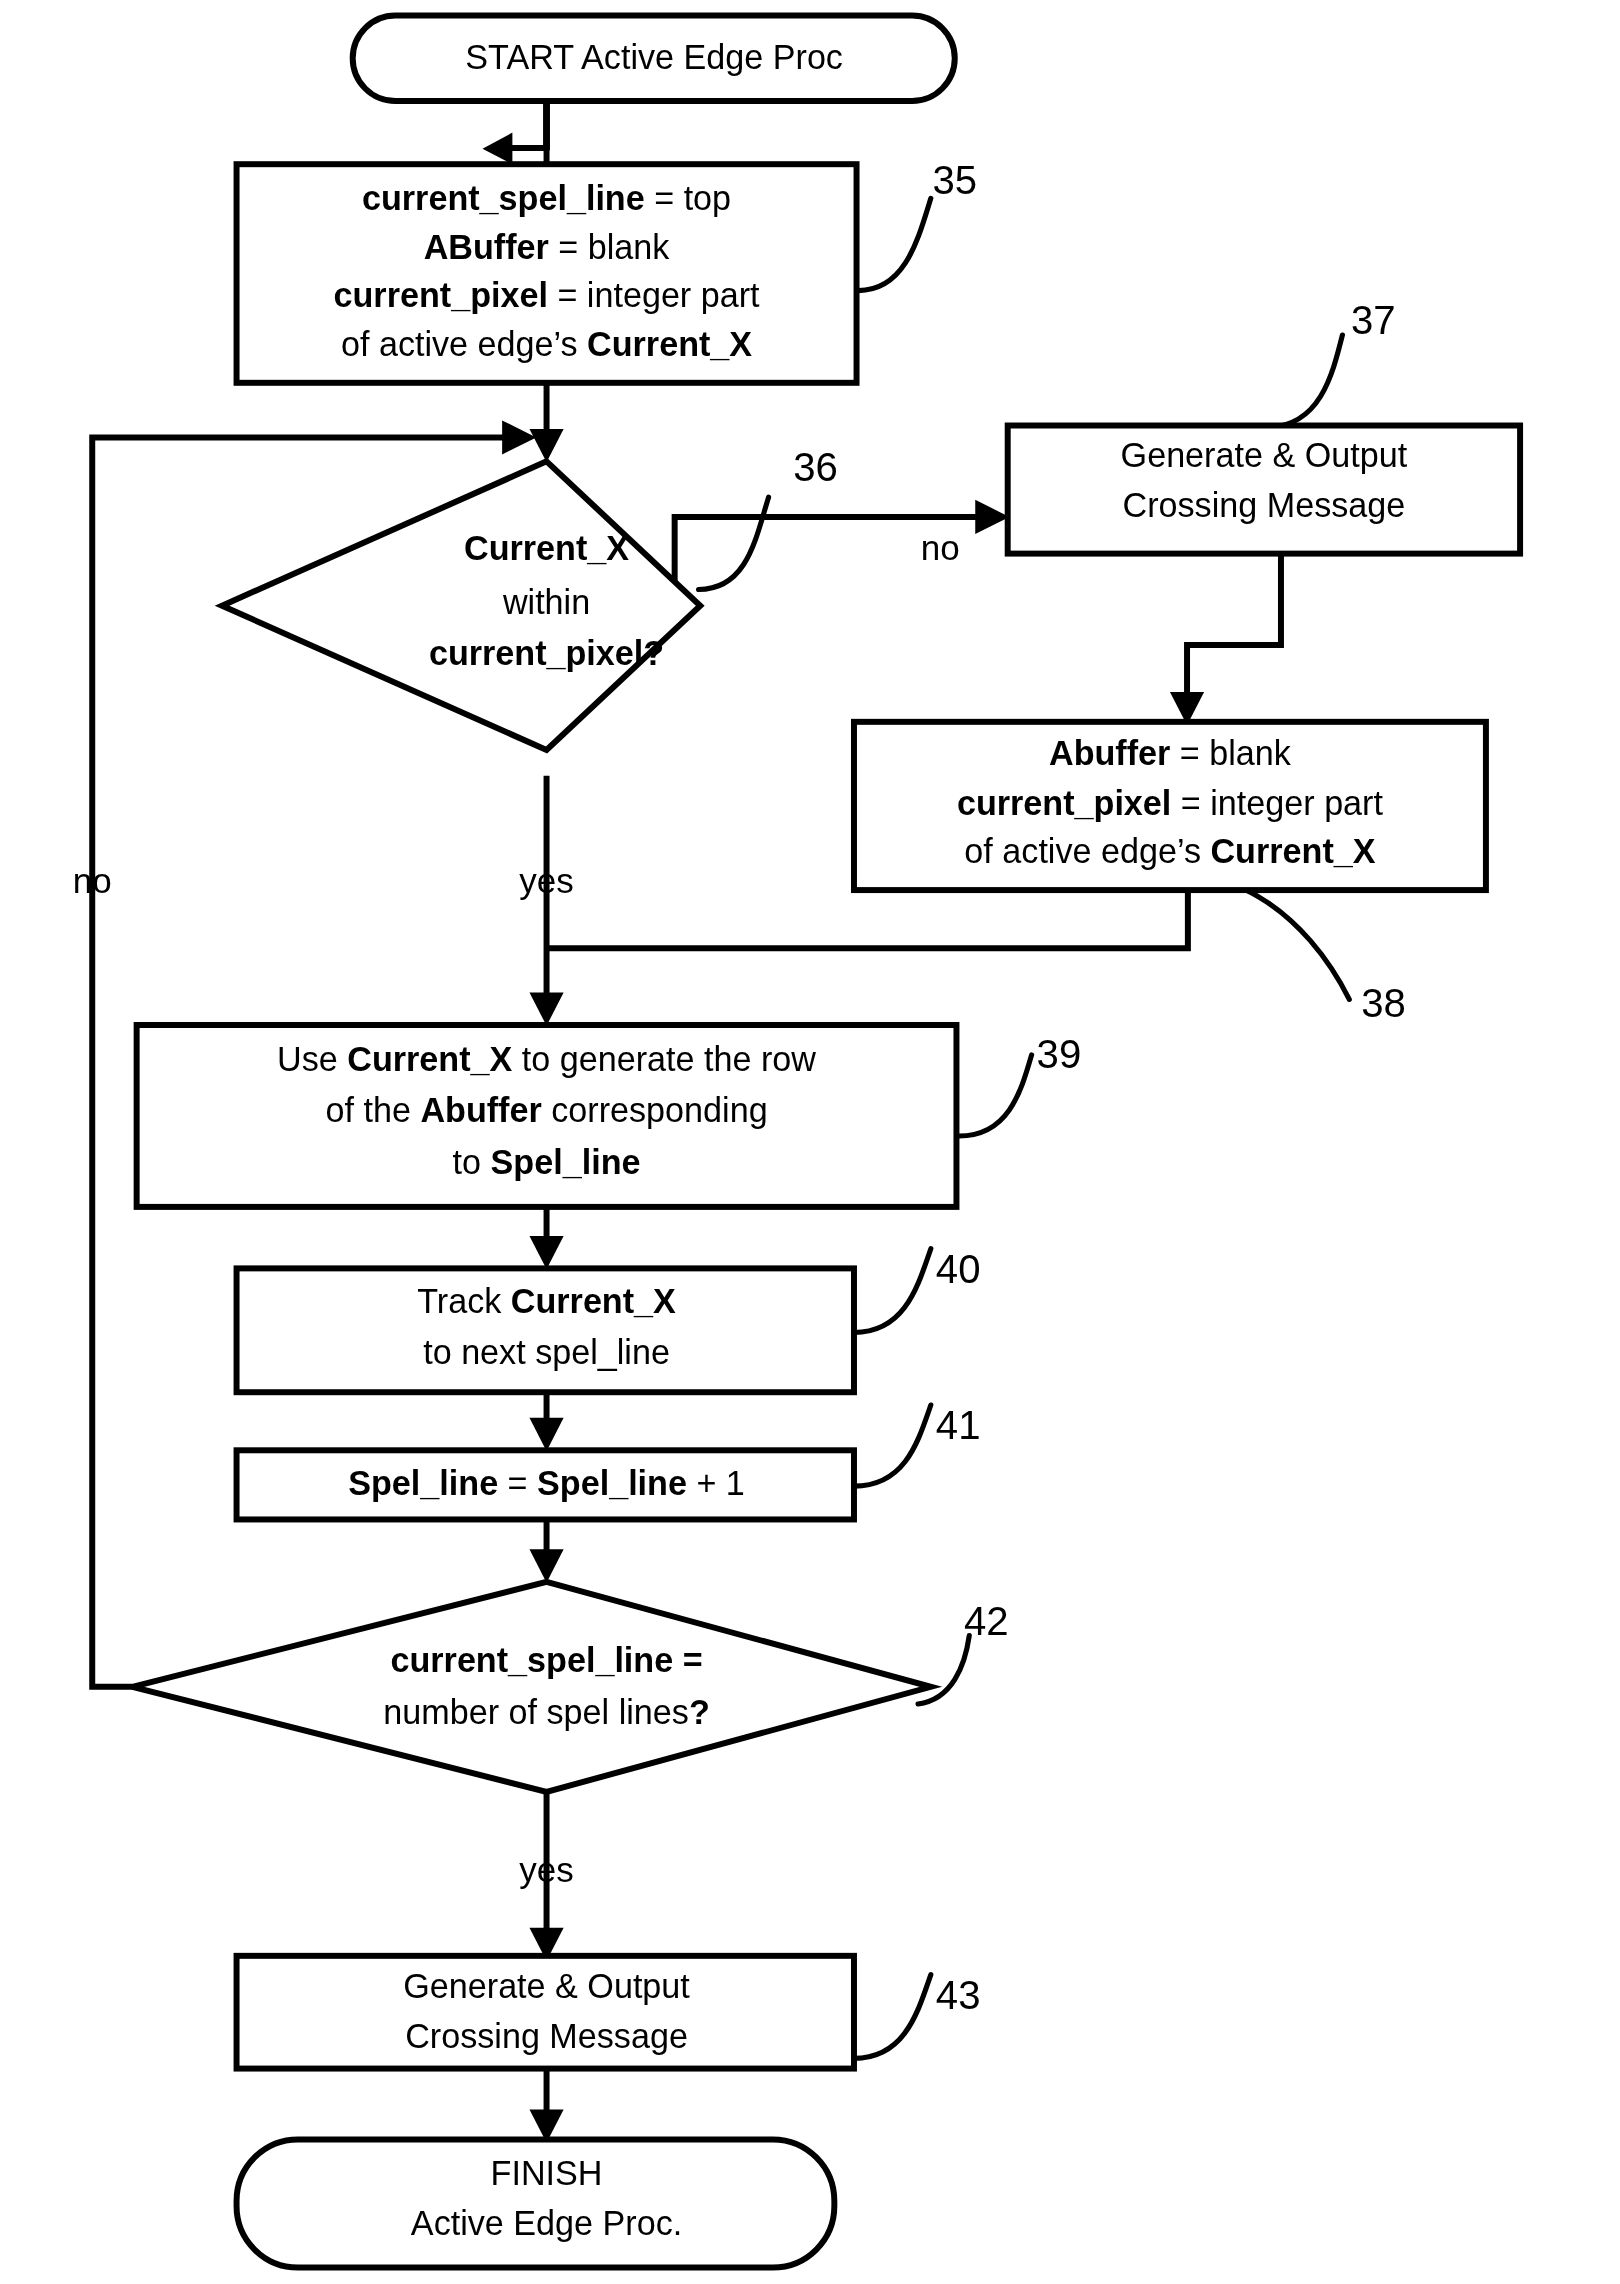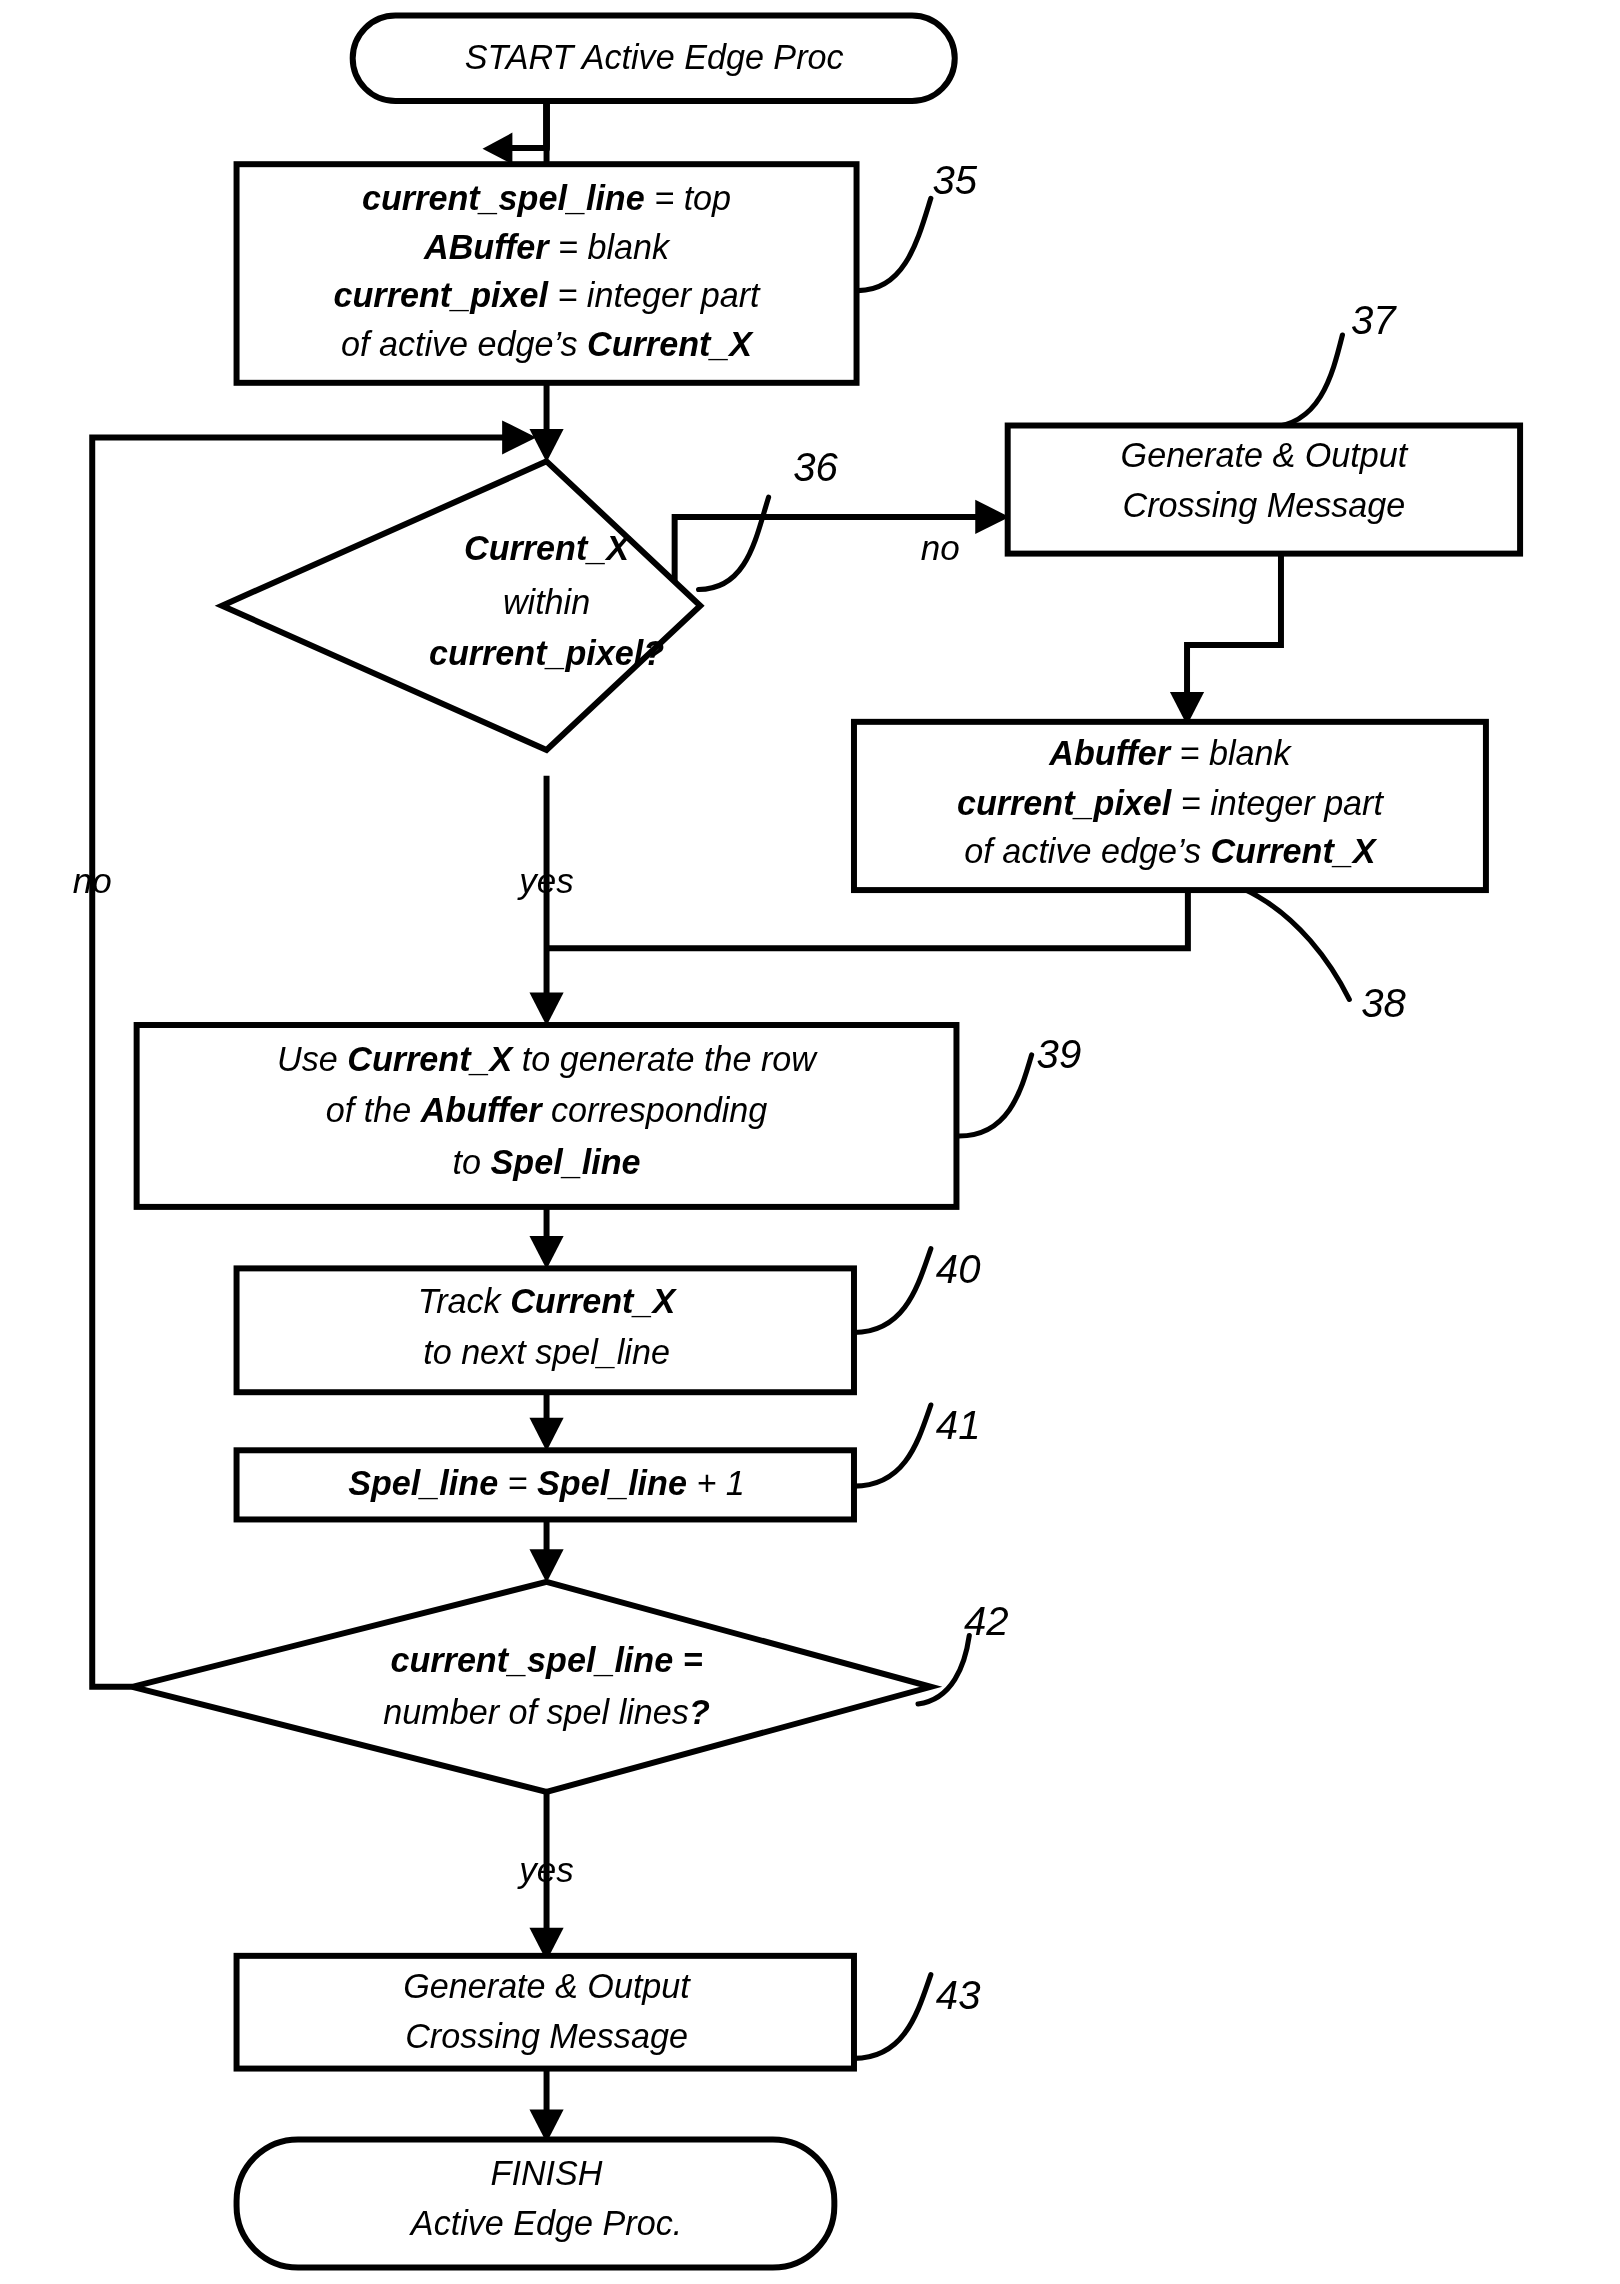--- a/index.html
+++ b/index.html
@@ -7,21 +7,20 @@
     padding: 0;
     background: #ffffff;
   }
   #page {
     position: relative;
     width: 1620px;
     height: 2284px;
     background: #ffffff;
     font-family: "Liberation Sans", sans-serif;
     overflow: hidden;
-    font-style: italic;
   }
   svg.flow {
     position: absolute;
     top: 0;
     left: 0;
     width: 1620px;
     height: 2284px;
   }
   .shape {
     fill: #ffffff;

